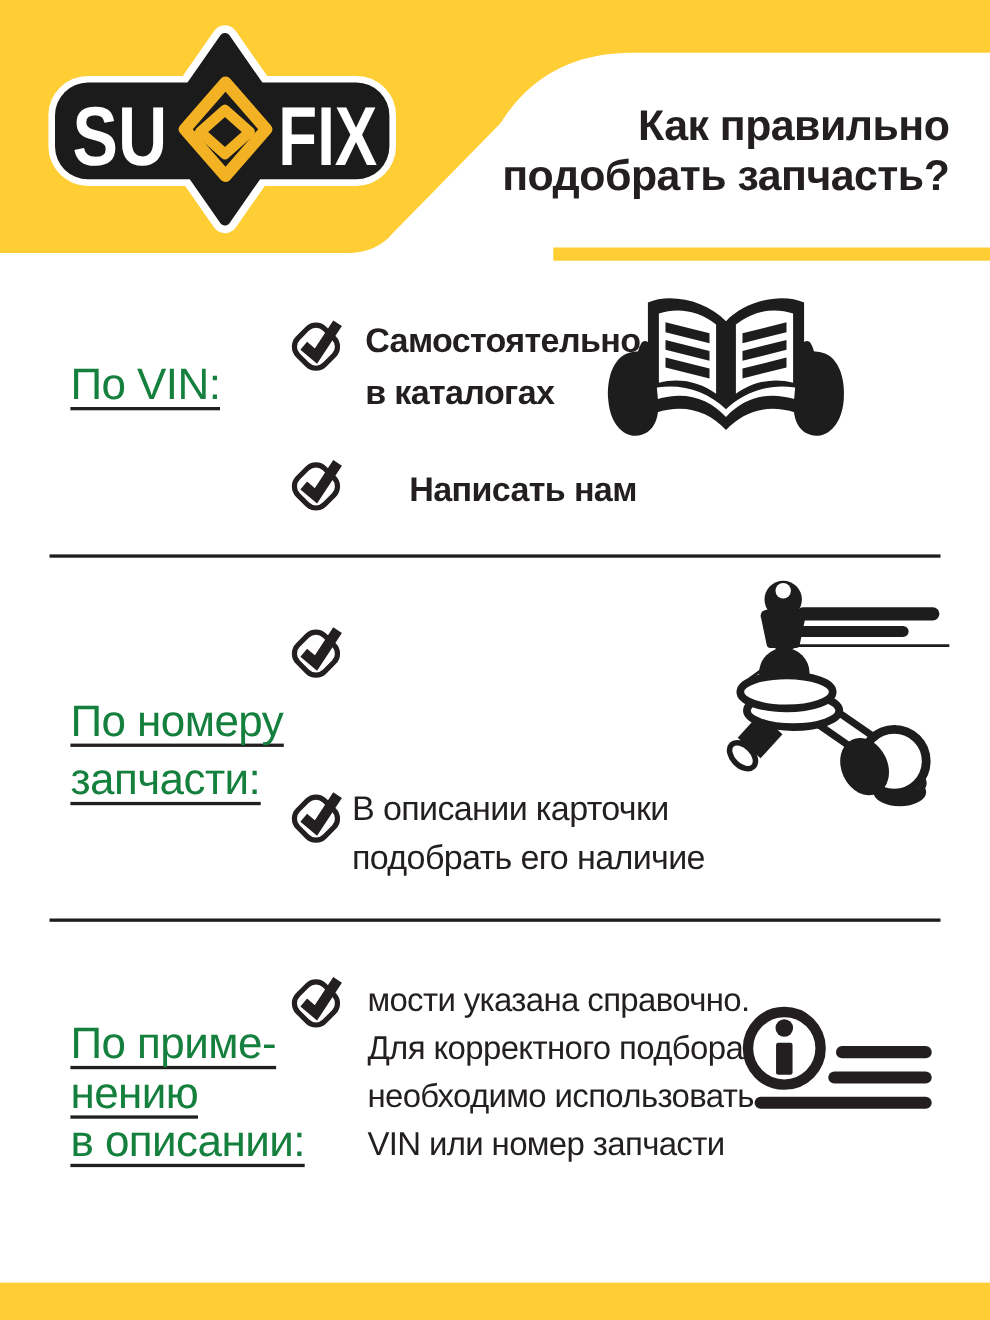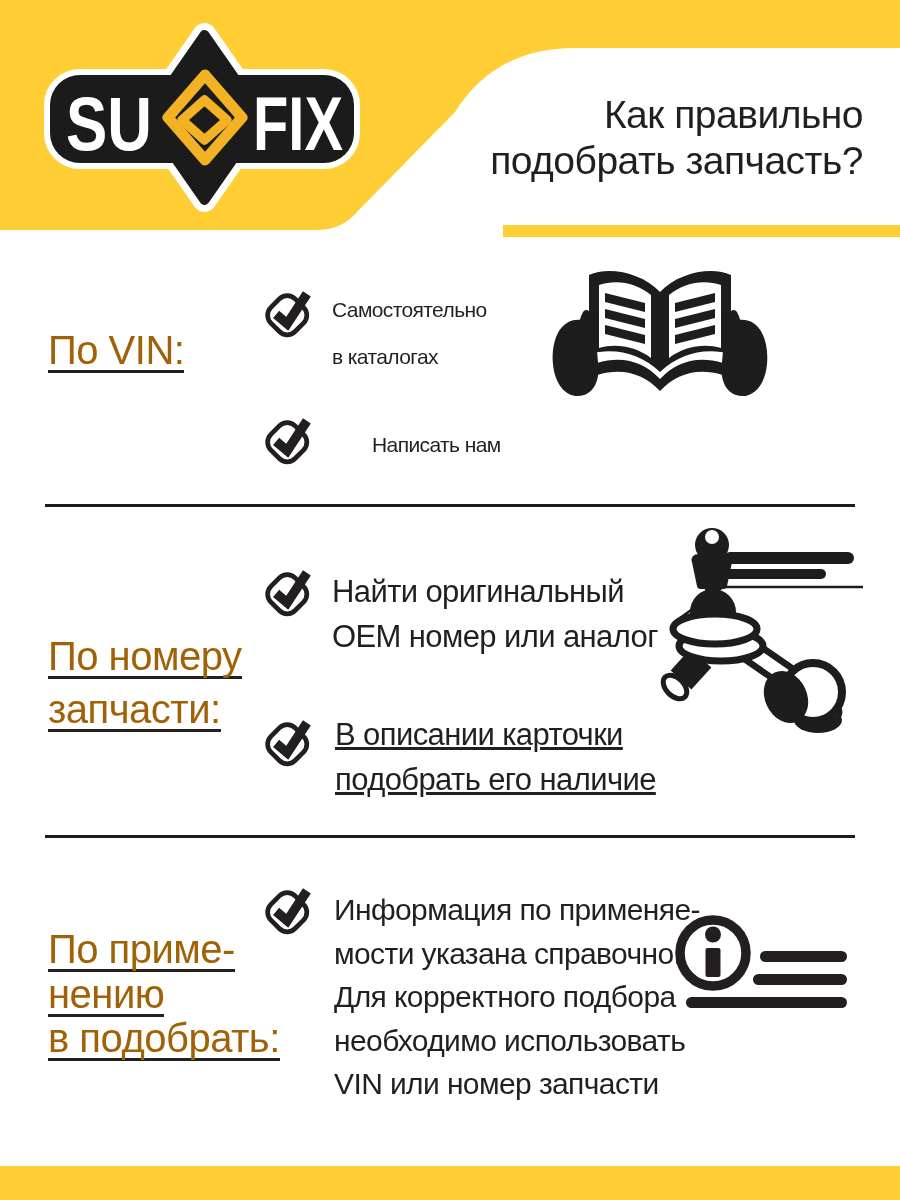--- a/index.html
+++ b/index.html
@@ -3,33 +3,33 @@
 <meta charset="utf-8">
 <style>
   html,body{margin:0;padding:0;background:#fff;}
   .page{position:relative;width:900px;height:1200px;background:#fff;overflow:hidden;
         font-family:"Liberation Sans","DejaVu Sans",sans-serif;color:#231F20;}
   .abs{position:absolute;}
 
   
   .header-shape{left:0;top:0;}
   .logo-svg{left:30px;top:18px;}
-  .title{right:37px;top:92px;text-align:right;font-size:39px;font-weight:normal;
+  .title{right:37px;top:92px;text-align:right;font-size:39px;font-weight:bold;
          line-height:46px;letter-spacing:-0.5px;color:#231F20;}
   .accent-bar{left:503px;top:225px;width:397px;height:12px;background:#FFCE35;}
 
   
-  .heading{font-size:40px;line-height:40px;letter-spacing:-0.5px;color:#a16207;}
+  .heading{font-size:40px;line-height:40px;letter-spacing:-0.5px;color:#15803d;margin-left:16px;}
   .heading .hl{display:inline-block;border-bottom:3.5px solid #231F20;}
   .gap-wide .hlrow{margin-bottom:9.5px;}
   .gap-tight .hlrow{margin-bottom:1.5px;}
 
   
   .item-text{color:#231F20;letter-spacing:-0.6px;}
-  .t-s1{font-size:21px;line-height:47px;}
+  .t-s1{font-size:31px;line-height:47px;font-weight:bold;}
   .t-s2{font-size:31px;line-height:45px;}
   .t-s3{font-size:30px;line-height:43.5px;}
 
   .divider{width:810px;height:3px;background:#1d1d1d;}
   .bottom-band{left:0;top:1166px;width:900px;height:34px;background:#FFCE35;}
   .check{width:55px;height:53px;}
 </style>
 </head>
 <body>
 
@@ -109,30 +109,26 @@
 
   <div class="abs heading gap-wide" style="left:48px;top:636px;">
     <div class="hlrow"><span class="hl">По номеру</span></div>
     <div class="hlrow"><span class="hl">запчасти:</span></div>
   </div>
 
   <svg class="abs check" style="left:264px;top:566px;" viewBox="0 0 64 62">
     <rect x="7" y="13" width="40" height="40" rx="13" fill="none" stroke="#231F20" stroke-width="5.5" transform="rotate(45 27 33)"></rect>
     <path d="M14,32 L27,43 L50,8" fill="none" stroke="#231F20" stroke-width="11" stroke-linejoin="miter"></path>
   </svg>
-  <div class="abs item-text t-s2" style="left:332px;top:569px;">
-    <div>Найти оригинальный</div>
-    <div>OEM номер или аналог</div>
-  </div>
 
   <svg class="abs check" style="left:264px;top:716px;" viewBox="0 0 64 62">
     <rect x="7" y="13" width="40" height="40" rx="13" fill="none" stroke="#231F20" stroke-width="5.5" transform="rotate(45 27 33)"></rect>
     <path d="M14,32 L27,43 L50,8" fill="none" stroke="#231F20" stroke-width="11" stroke-linejoin="miter"></path>
   </svg>
-  <div class="abs item-text t-s2" style="left:335px;top:712px;text-decoration:underline;">
+  <div class="abs item-text t-s2" style="left:320px;top:712px;">
     <div>В описании карточки</div>
     <div>подобрать его наличие</div>
   </div>
 
   <svg class="abs" style="left:585px;top:500px;" width="290" height="240" viewBox="0 0 290 240">
     <g stroke="#1d1d1d">
       <g stroke="none" fill="#1d1d1d">
         <rect x="139" y="52" width="130" height="12" rx="6"></rect>
         <rect x="137" y="69" width="104" height="10" rx="5"></rect>
       </g>
@@ -153,29 +149,28 @@
       <ellipse cx="201" cy="197" rx="21" ry="27" fill="#1d1d1d" stroke="none" transform="rotate(-25 201 197)"></ellipse>
       <ellipse cx="90" cy="187" rx="14" ry="9" fill="#ffffff" stroke-width="5" transform="rotate(45 90 187)"></ellipse>
     </g>
   </svg>
 
   <div class="abs divider" style="left:45px;top:835px;"></div>
 
   <div class="abs heading gap-tight" style="left:48px;top:929px;">
     <div class="hlrow"><span class="hl">По приме-</span></div>
     <div class="hlrow"><span class="hl">нению</span></div>
-    <div class="hlrow"><span class="hl">в подобрать:</span></div>
+    <div class="hlrow"><span class="hl">в описании:</span></div>
   </div>
 
   <svg class="abs check" style="left:264px;top:884px;" viewBox="0 0 64 62">
     <rect x="7" y="13" width="40" height="40" rx="13" fill="none" stroke="#231F20" stroke-width="5.5" transform="rotate(45 27 33)"></rect>
     <path d="M14,32 L27,43 L50,8" fill="none" stroke="#231F20" stroke-width="11" stroke-linejoin="miter"></path>
   </svg>
   <div class="abs item-text t-s3" style="left:334px;top:888px;">
-    <div>Информация по применяе-</div>
     <div>мости указана справочно.</div>
     <div>Для корректного подбора</div>
     <div>необходимо использовать</div>
     <div>VIN или номер запчасти</div>
   </div>
 
   <svg class="abs" style="left:665px;top:905px;" width="195" height="110" viewBox="0 0 195 110">
     <g fill="#231F20">
       <circle cx="48" cy="48" r="33" fill="none" stroke="#231F20" stroke-width="9.5"></circle>
       <circle cx="48" cy="29.5" r="8"></circle>

